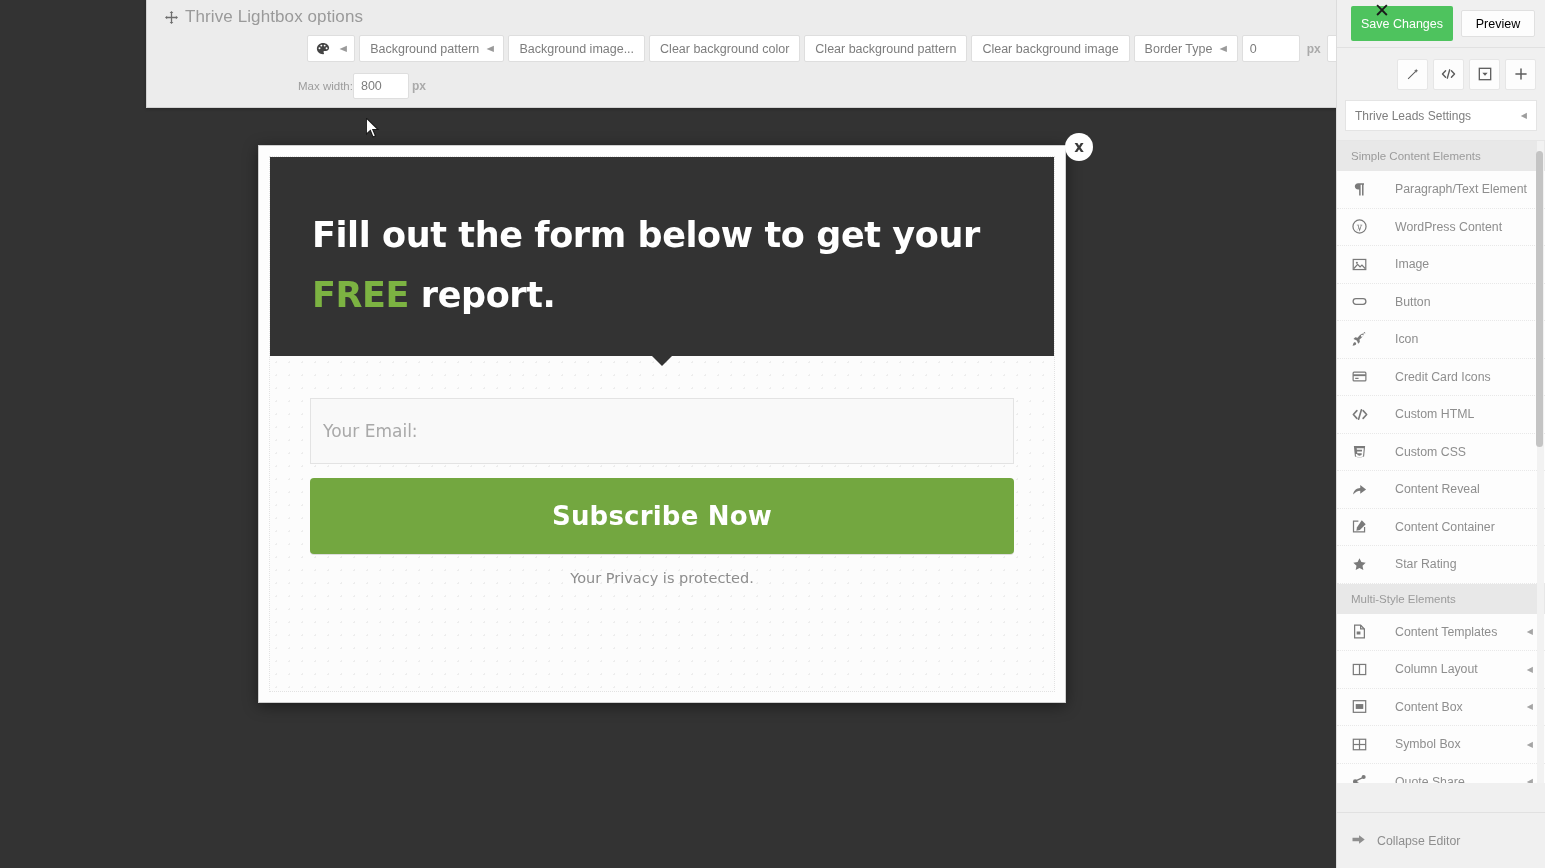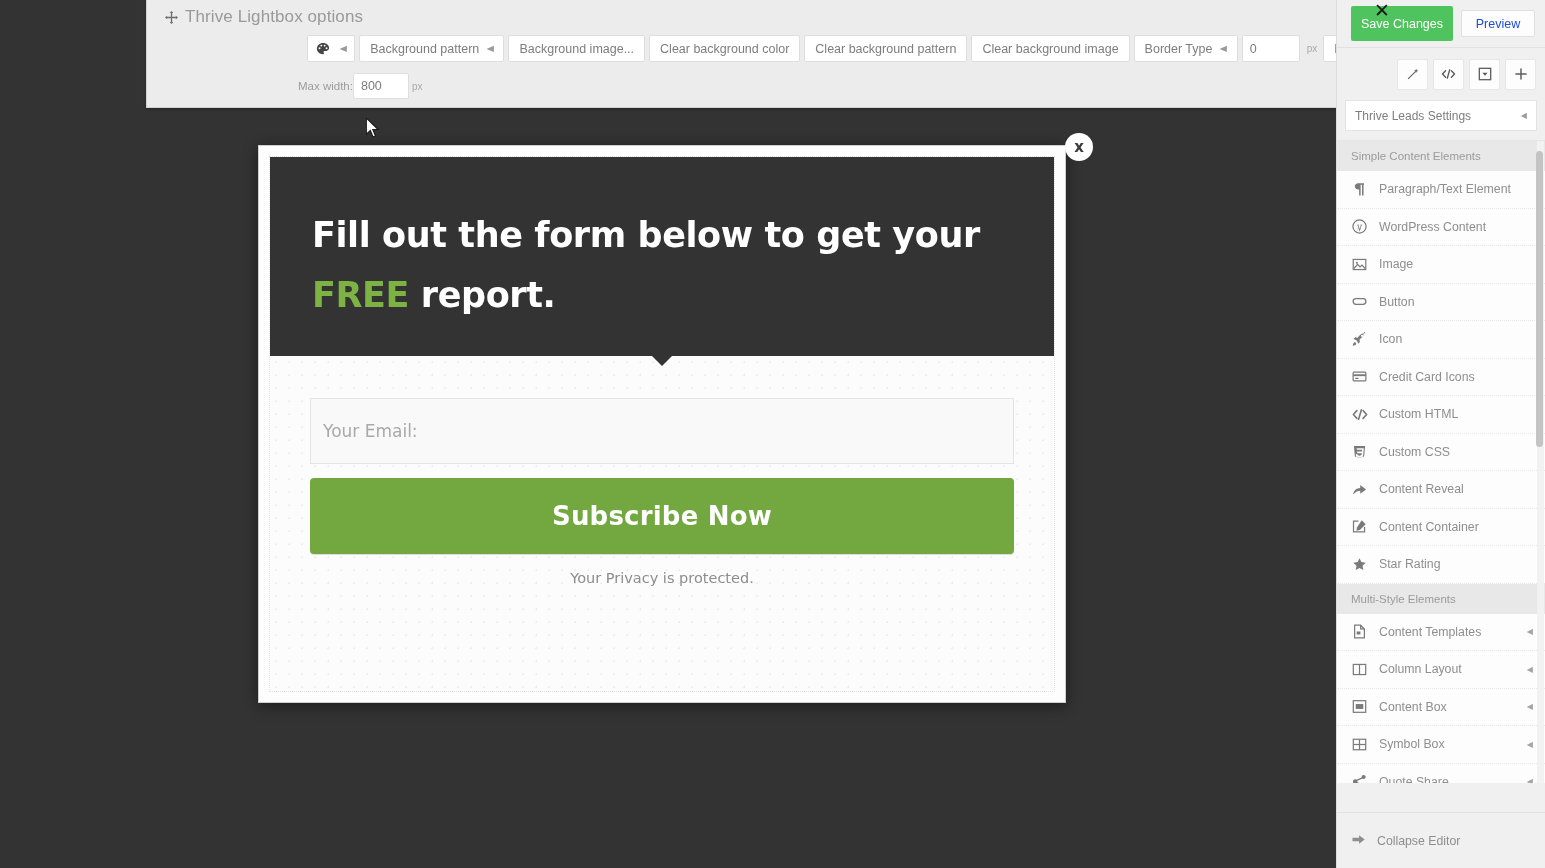--- a/index.html
+++ b/index.html
@@ -71,23 +71,24 @@
     border-radius: 2px;
     height: 27px;
     width: 58px;
     padding: 0 7px;
     font-size: 12.5px;
     color: #7d7d7d;
     font-family: "Liberation Sans", sans-serif;
     outline: none;
   }
   .tb-unit {
-    font-size: 10px; color: #aaaaaa;
+    font-size: 12px; color: #aaaaaa;
     display: flex; align-items: center;
     padding: 0 2px 0 3px;
+    font-weight: bold;
   }
   #lb-toolbar .tb-row2 {
     position: absolute;
     left: 151px; top: 74px;
     display: flex; align-items: center; 
   }
   .tb-label { font-size: 11.5px; color: #9d9d9d; }
   .tb-input-w { width: 56px; height: 26px; }
 
   
@@ -222,21 +223,21 @@
     font-size: 12.5px;
     cursor: pointer;
     font-family: "Liberation Sans", sans-serif;
     padding: 0 10px;
     overflow: hidden;
     white-space: nowrap;
     text-align: center;
   }
   #sb-preview {
     background: #fdfdfd;
-    color: #1d4ed8;
+    color: #000000;
     border: 1px solid #e0e0e0;
     height: 27px;
     min-width: 74px;
     border-radius: 2px;
     font-size: 12.5px;
     cursor: pointer;
     font-family: "Liberation Sans", sans-serif;
   }
   #sb-tools {
     height: 53px;
@@ -282,21 +283,21 @@
     padding: 9px 14px;
     font-size: 11.5px;
     color: #9b9b9b;
   }
   .sb-item {
     height: 37.5px;
     background: #fdfdfd;
     border-bottom: 1px dotted #e8e8e8;
     display: flex; align-items: center;
     padding: 0 12px 0 14px;
-    gap: 11px;
+    gap: 27px;
     font-size: 12.3px;
     color: #8e8e8e;
     cursor: pointer;
   }
   .sb-item .ico {
     width: 17px; height: 17px;
     display: flex; align-items: center; justify-content: center;
     color: #7a7a7a; flex: 0 0 17px;
   }
   .sb-item .ico svg { display: block; }

